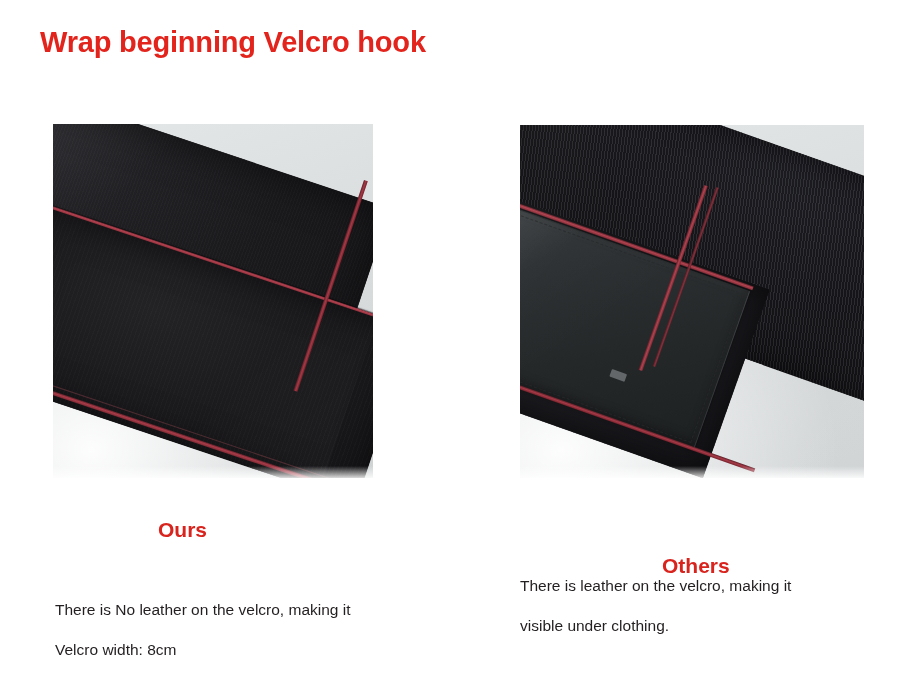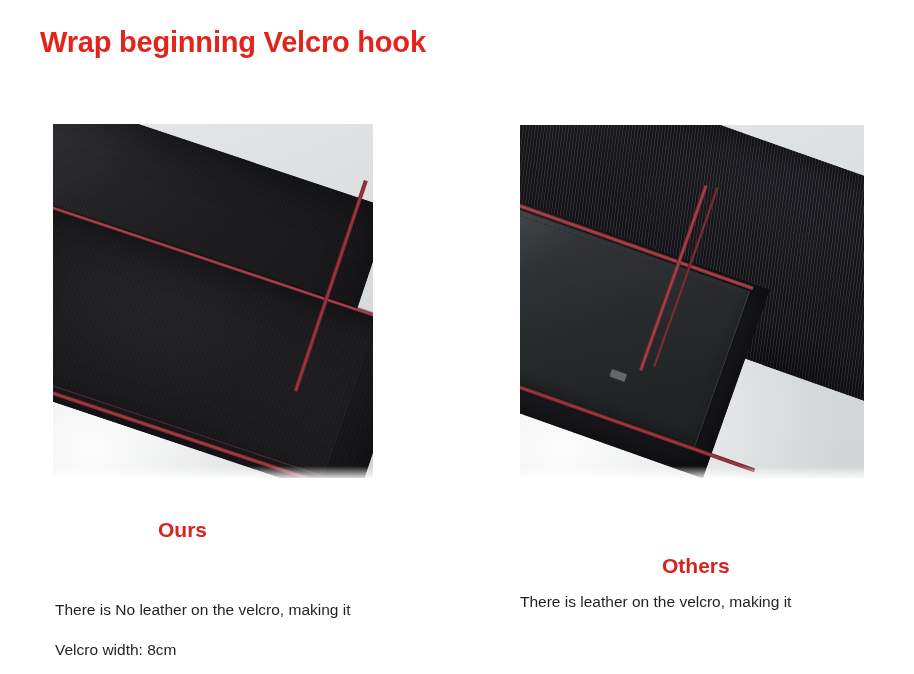--- a/index.html
+++ b/index.html
@@ -310,21 +310,21 @@
   .heading-others { left: 662px; top: 530px; margin-top: 24px; }
 
   
   .caption {
     position: absolute;
     font-size: 15.5px;
     line-height: 21px;
     color: #231f20;
   }
   .caption-left  { left: 55px;  top: 580px; width: 400px; }
-  .caption-right { left: 520px; top: 572px; width: 390px; }
+  .caption-right { left: 520px; top: 556px; width: 390px; }
   .caption .line { white-space: nowrap; margin-top: 19px; }
   .caption .val { font-weight: normal; }
 </style>
 </head>
 <body>
 
 <div class="page-title">Wrap beginning Velcro hook</div>
 
 <div class="photo photo-left" aria-label="Black velcro waist trainer strap with red piping, no leather patch, on light grey background">
   <div class="light"></div>
@@ -366,13 +366,14 @@
 <div class="caption caption-left">
   <div class="line">There is No leather on the velcro, making it</div>
   <div class="line">
     <span>Velcro width:</span>
     <span class="val">8cm</span>
   </div>
 </div>
 
 <div class="caption caption-right">
   <div class="line">There is leather on the velcro, making it</div>
+  <div class="line">visible under clothing.</div>
 </div>
 
 </body></html>

